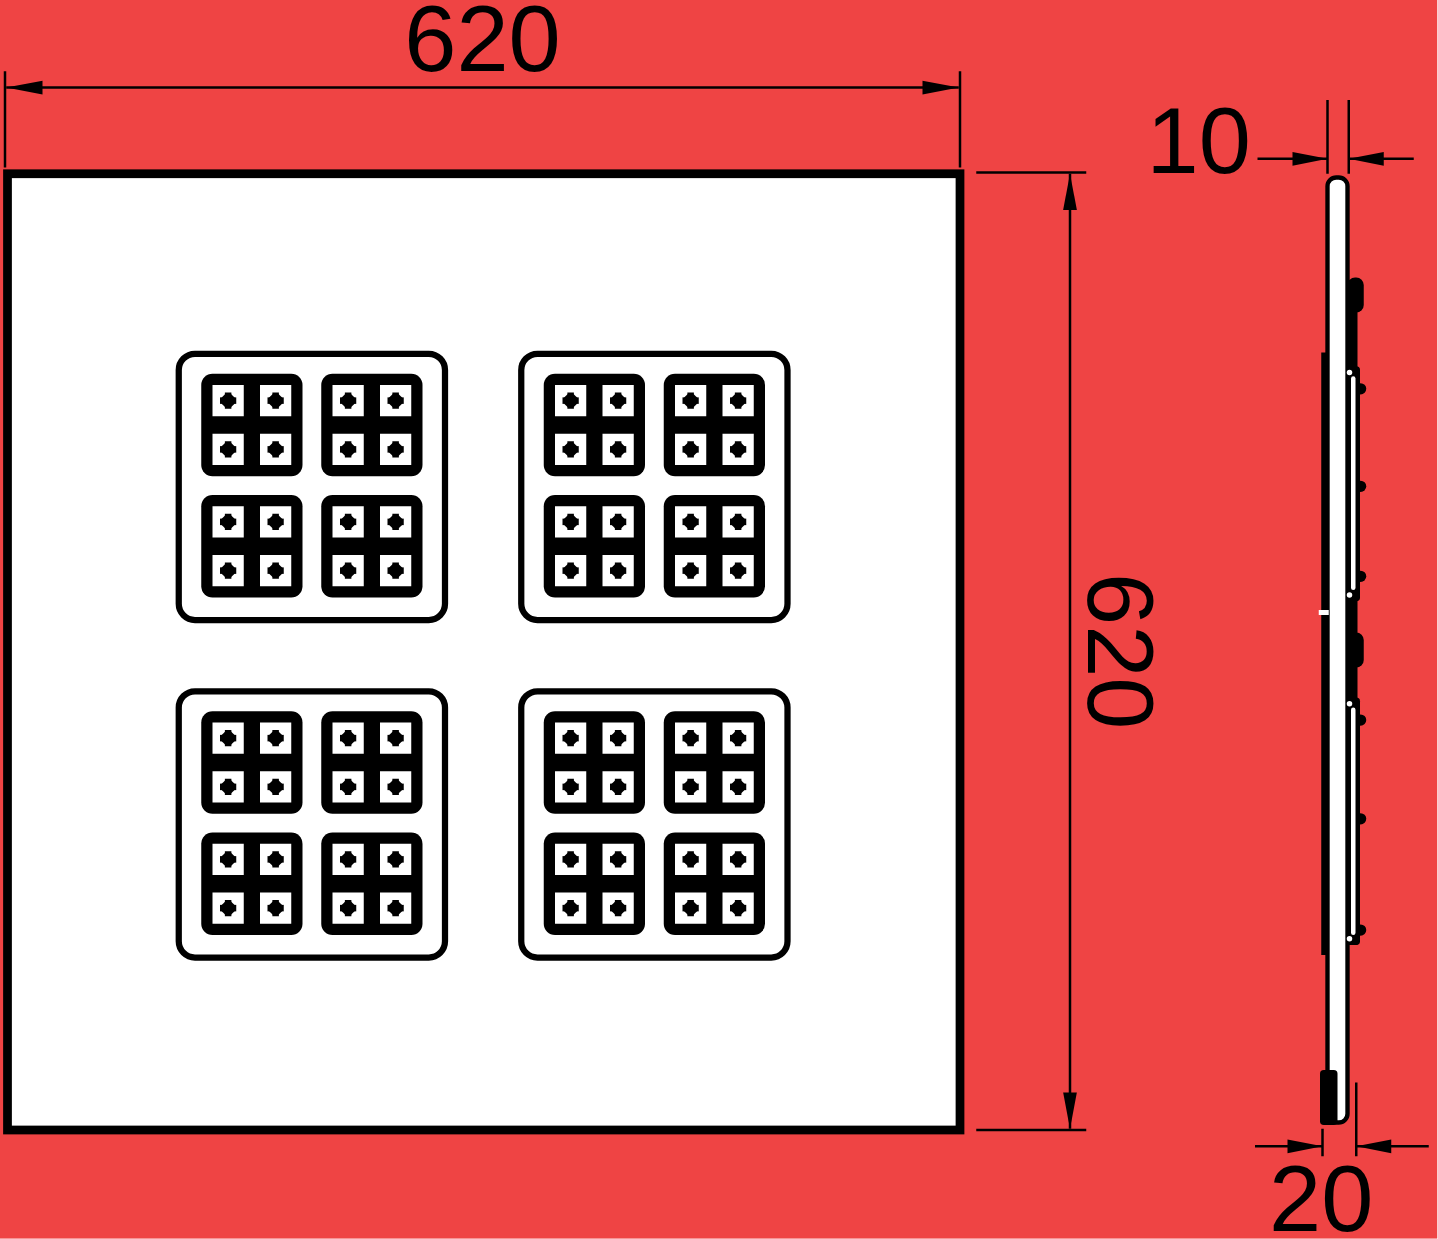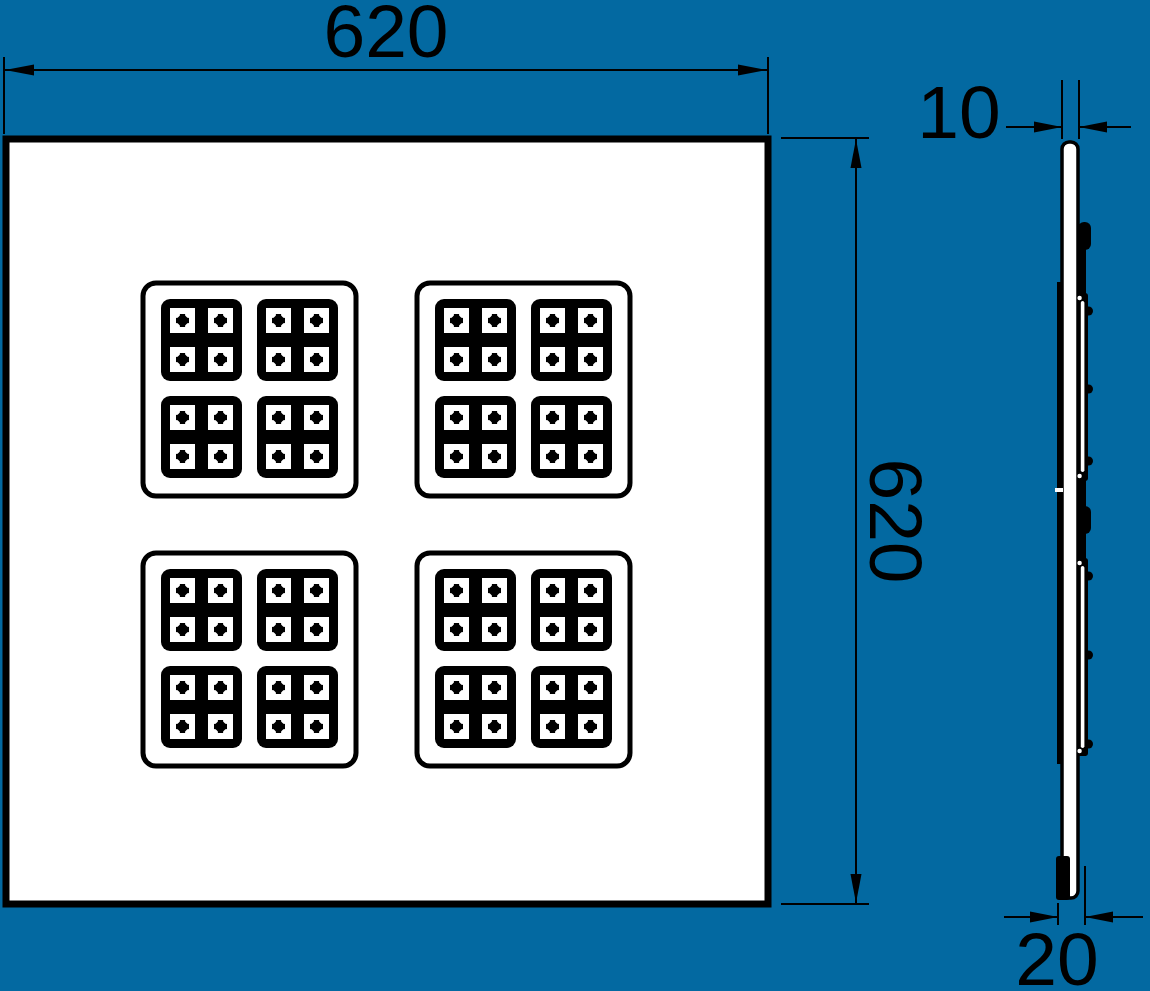--- a/index.html
+++ b/index.html
@@ -4,21 +4,21 @@
 <style>
   html, body {
     margin: 0;
     padding: 0;
     background: #ffffff;
   }
   .stage {
     position: relative;
     width: 1150px;
     height: 991px;
-    background: #0369a1;
+    background: #ef4444;
     overflow: hidden;
   }
   svg { display: block; }
   .dim-text {
     font-family: "Liberation Sans", "DejaVu Sans", sans-serif;
     font-size: 75px;
     fill: #000000;
   }
   .thin-line {
     stroke: #000000;

